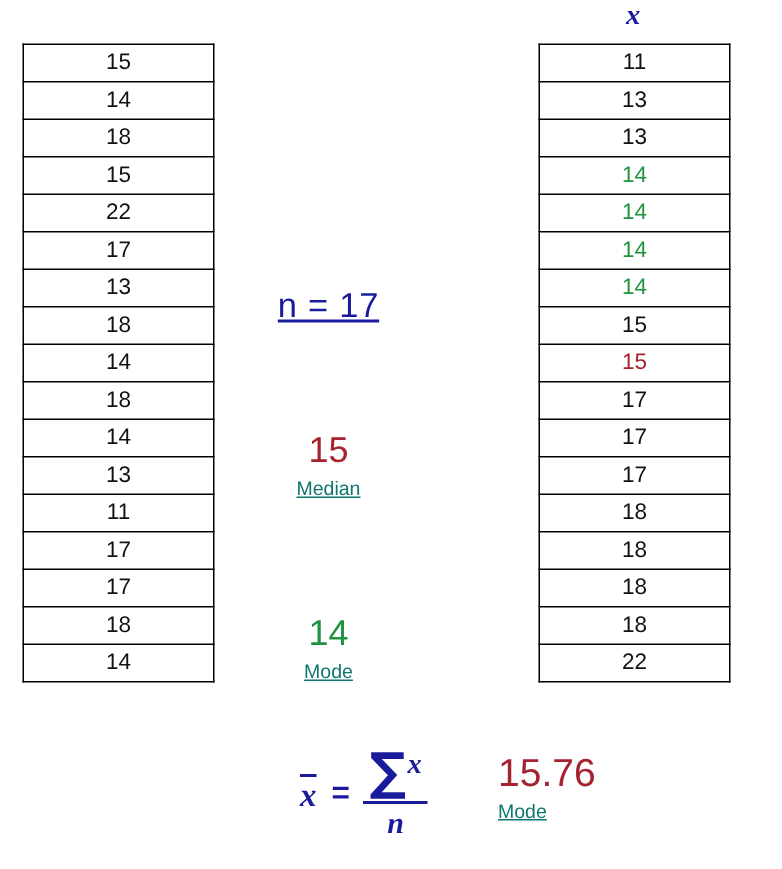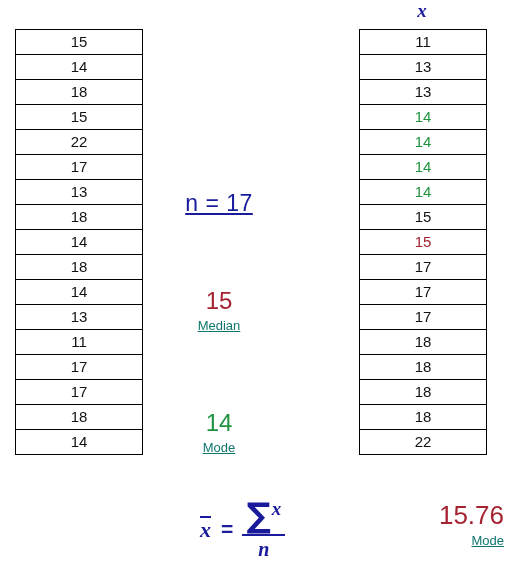--- a/index.html
+++ b/index.html
@@ -150,24 +150,24 @@
     padding-top: 3px;
     font-family: "Liberation Serif", serif;
     font-style: italic;
     font-weight: bold;
     font-size: 20px;
   }
 
   
   #mean-block {
     position: absolute;
-    left: 344px;
+    left: 332px;
     top: 500px;
     width: 160px;
-    text-align: right;
+    text-align: left;
   }
   #mean-block .stat-value { font-size: 26px; line-height: 30px; }
 </style>
 </head>
 <body>
 
 <div class="col-header">x</div>
 
 <table class="data-table" id="unsorted-table">
   <tbody>

